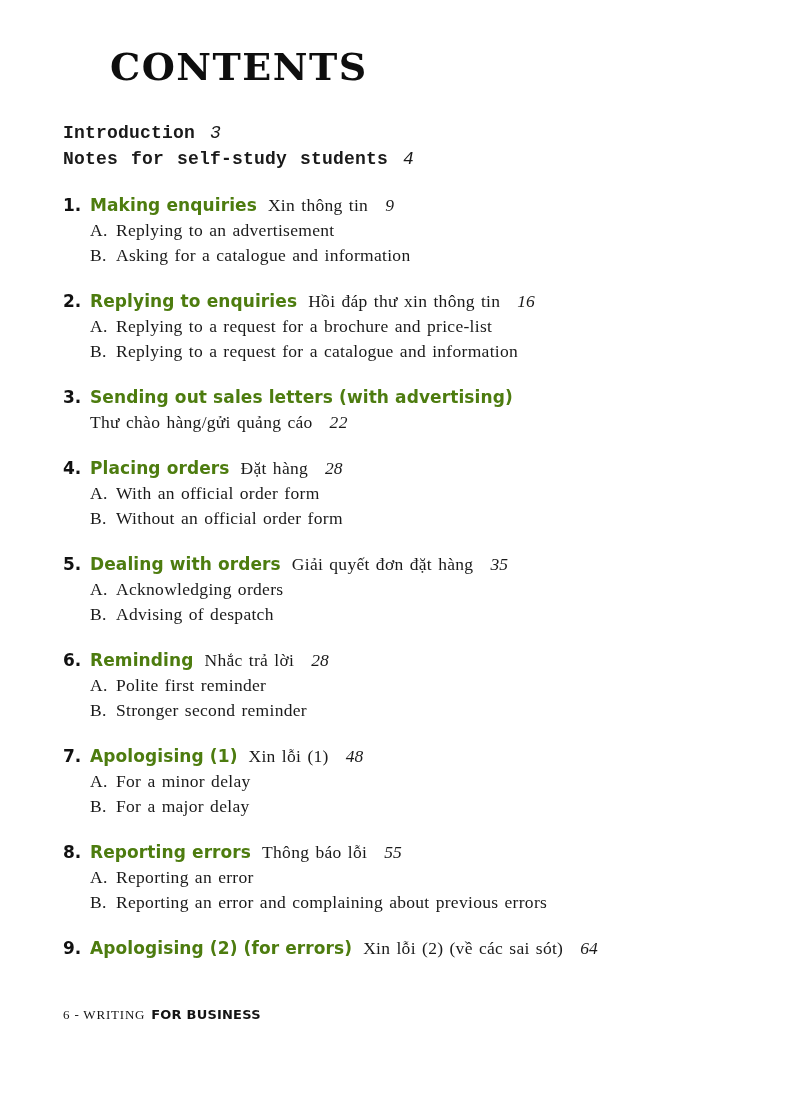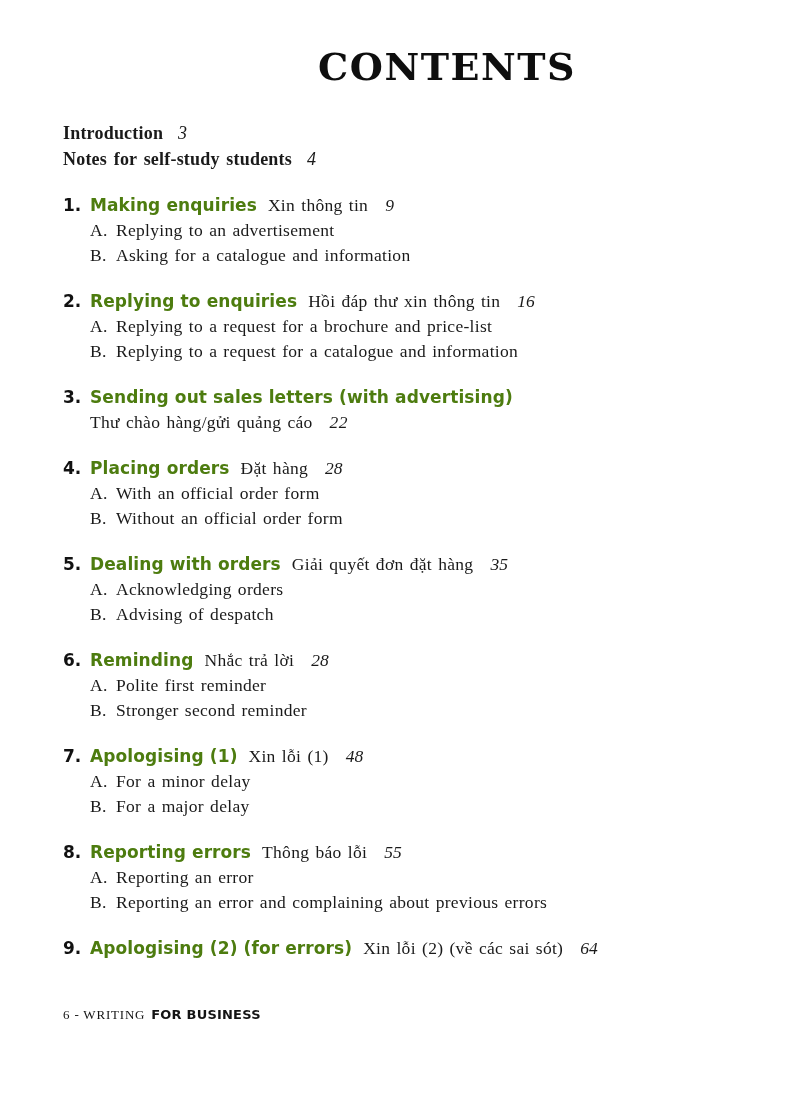--- a/index.html
+++ b/index.html
@@ -8,29 +8,29 @@
     width:800px; height:1097px;
     background:#ffffff;
     color:#1a1a1a;
     font-family:"Liberation Serif","DejaVu Serif",serif;
     overflow:hidden;
     box-sizing:border-box;
     padding:45px 63px 0 63px;
   }
   .toc-title {
     position:relative; left:47px;
-    text-align:center;
+    text-align:left;
     font-family:"DejaVu Serif","Liberation Serif",serif;
     font-weight:bold;
     font-size:38px;
     line-height:44px;
     letter-spacing:1.5px;
     color:#0e0e0e;
   }
-  .front-matter { margin-top:31px; }
+  .front-matter { margin-top:31px;font-family:Liberation Mono, monospace; }
   .front-line {
     font-weight:bold;
     font-size:18px;
     line-height:26px;
     letter-spacing:0.2px;
     word-spacing:2px;
   }
   .front-line .fm-page {
     font-weight:normal;
     font-style:italic;

